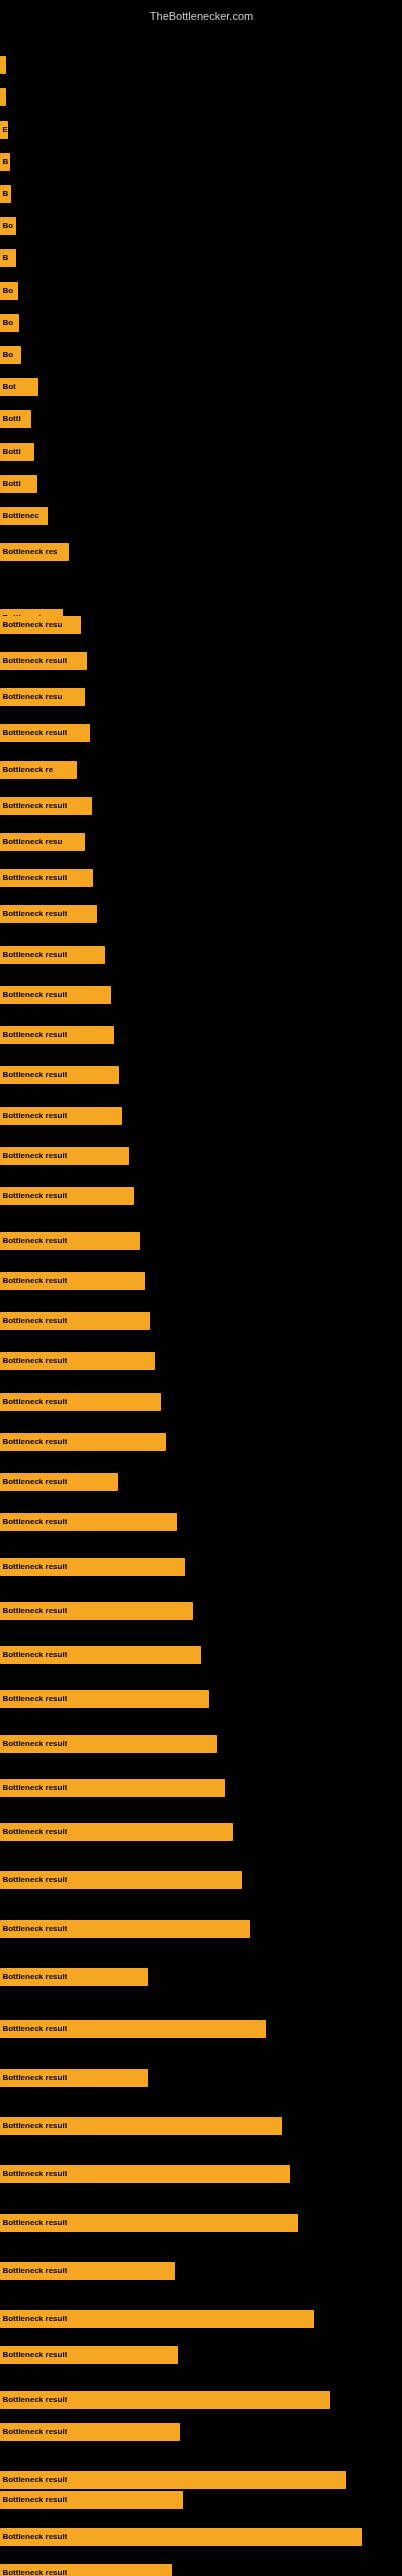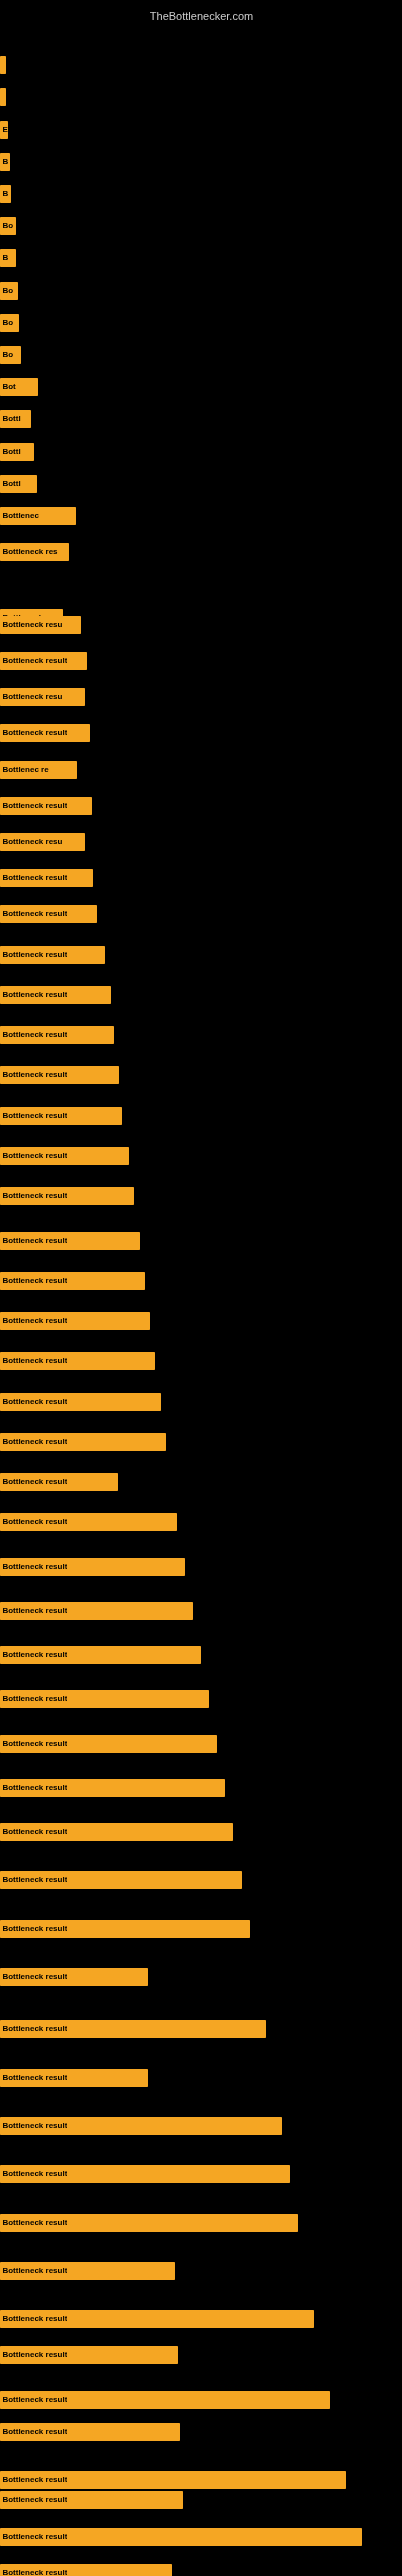--- a/index.html
+++ b/index.html
@@ -129,21 +129,21 @@
       <div class="bar" style="width: 34px;">
         <span class="bar-label">Bottl</span>
       </div>
     </div>
     <div class="bar-row" style="top: 451px;">
       <div class="bar" style="width: 37px;">
         <span class="bar-label">Bottl</span>
       </div>
     </div>
     <div class="bar-row" style="top: 483px;">
-      <div class="bar" style="width: 76px;">
+      <div class="bar" style="width: 48px;">
         <span class="bar-label">Bottlenec</span>
       </div>
     </div>
     <div class="bar-row" style="top: 519px;">
       <div class="bar" style="width: 69px;">
         <span class="bar-label">Bottleneck res</span>
       </div>
     </div>
     <div class="bar-row" style="top: 585px;">
       <div class="bar" style="width: 63px;">
@@ -165,21 +165,21 @@
         <span class="bar-label">Bottleneck resu</span>
       </div>
     </div>
     <div class="bar-row" style="top: 700px;">
       <div class="bar" style="width: 90px;">
         <span class="bar-label">Bottleneck result</span>
       </div>
     </div>
     <div class="bar-row" style="top: 737px;">
       <div class="bar" style="width: 77px;">
-        <span class="bar-label">Bottlenec re</span>
+        <span class="bar-label">Bottleneck re</span>
       </div>
     </div>
     <div class="bar-row" style="top: 773px;">
       <div class="bar" style="width: 92px;">
         <span class="bar-label">Bottleneck result</span>
       </div>
     </div>
     <div class="bar-row" style="top: 809px;">
       <div class="bar" style="width: 85px;">
         <span class="bar-label">Bottleneck resu</span>

